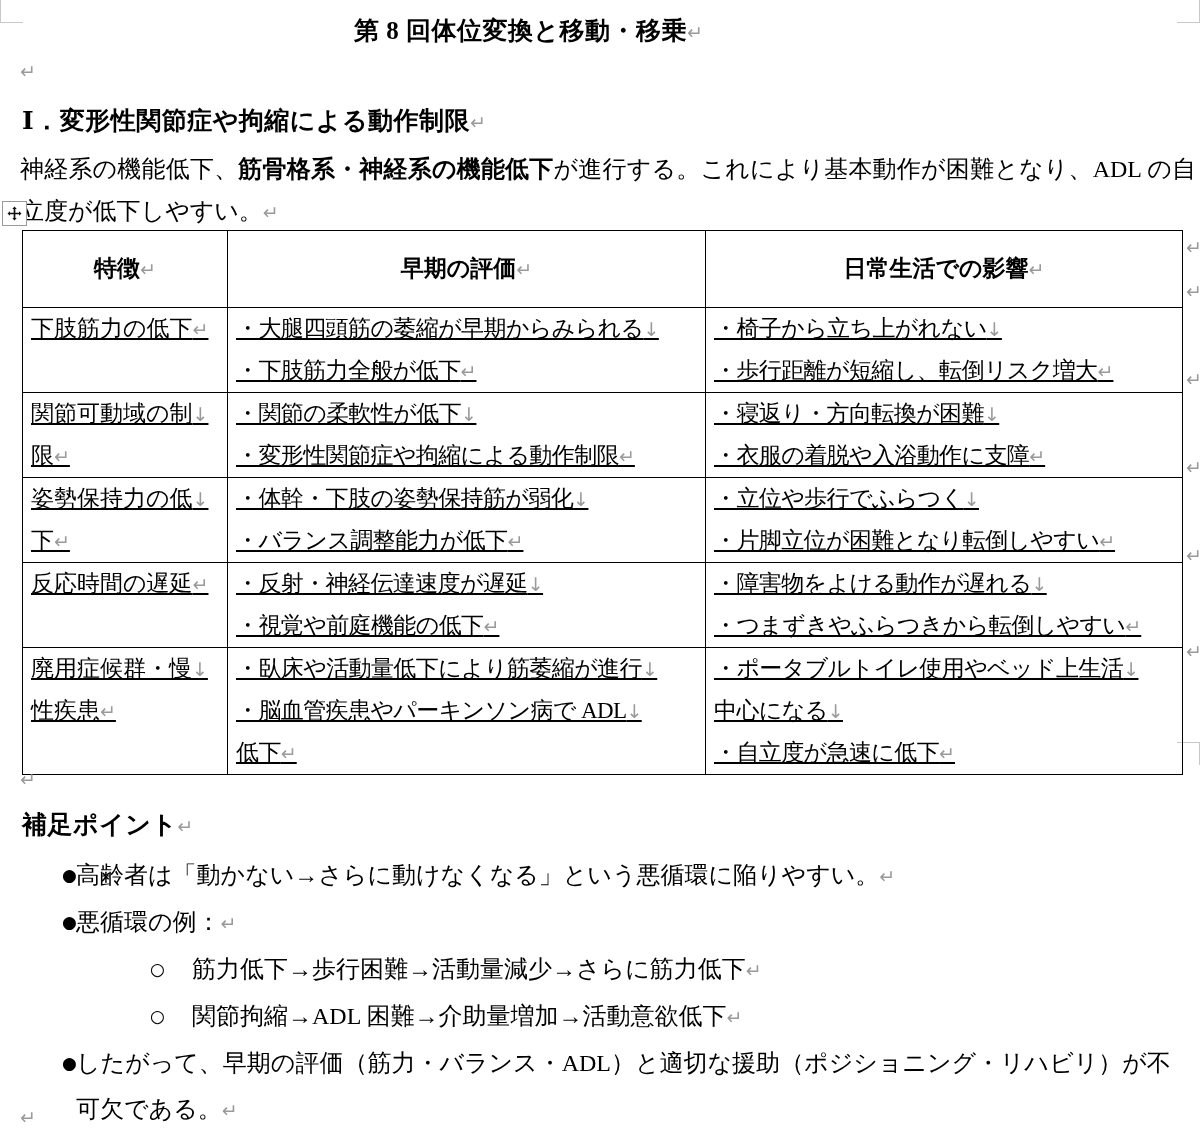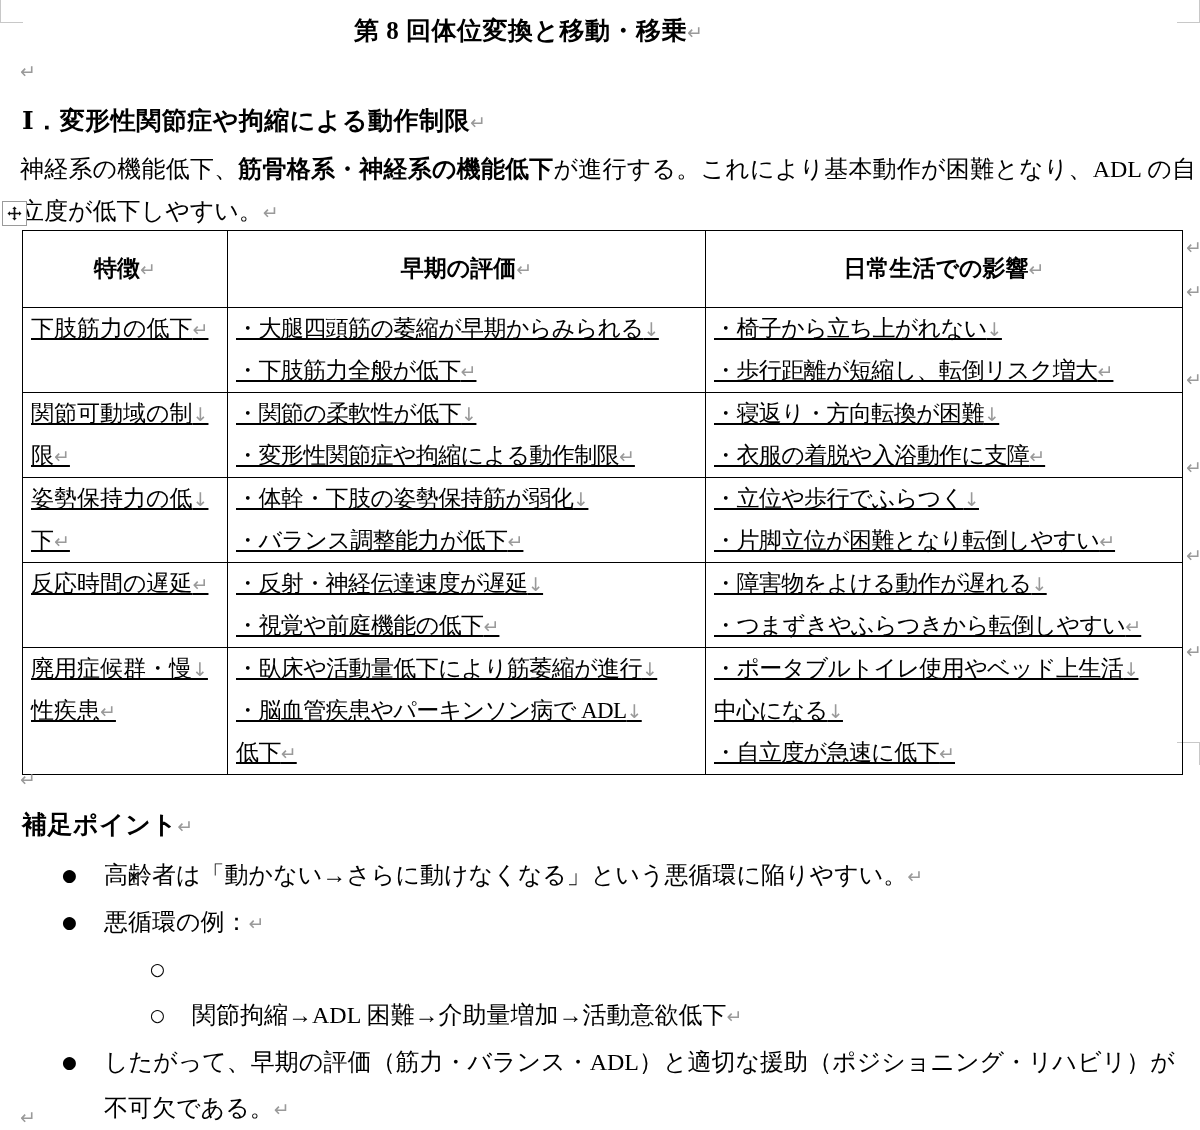--- a/index.html
+++ b/index.html
@@ -169,21 +169,21 @@
     font-size: 24px;
     line-height: 46px;
     min-height: 46px;
   }
   .bitem .marker {
     position: absolute;
     font-family: "DejaVu Sans", sans-serif;
     line-height: 46px;
   }
   .lvl1 > .marker { left: 62px; font-size: 17px; top: 0px; }
-  .lvl1 > .txt    { margin-left: 104px; padding-right: 12px; }
+  .lvl1 > .txt    { margin-left: 76px; padding-right: 12px; }
   .lvl2 > .marker { left: 150px; font-size: 17px; top: 0px; }
   .lvl2 > .txt    { margin-left: 192px; }
   .bitem .txt { display: block; }
 
   .bottommark {
     position: absolute;
     left: 20px;
     top: 1104px;
     font-size: 22px;
   }
@@ -331,20 +331,21 @@
       <div class="bitem lvl1">
         <span class="marker">●</span>
         <span class="txt">高齢者は「動かない→さらに動けなくなる」という悪循環に陥りやすい。<span class="pilcrow">↵</span></span>
       </div>
       <div class="bitem lvl1">
         <span class="marker">●</span>
         <span class="txt">悪循環の例：<span class="pilcrow">↵</span></span>
       </div>
       <div class="bitem lvl2">
         <span class="marker">○</span>
+        <span class="txt">筋力低下→歩行困難→活動量減少→さらに筋力低下<span class="pilcrow">↵</span></span>
       </div>
       <div class="bitem lvl2">
         <span class="marker">○</span>
         <span class="txt">関節拘縮→ADL 困難→介助量増加→活動意欲低下<span class="pilcrow">↵</span></span>
       </div>
       <div class="bitem lvl1">
         <span class="marker">●</span>
         <span class="txt">したがって、早期の評価（筋力・バランス・ADL）と適切な援助（ポジショニング・リハビリ）が不可欠である。<span class="pilcrow">↵</span></span>
       </div>
     </div>

